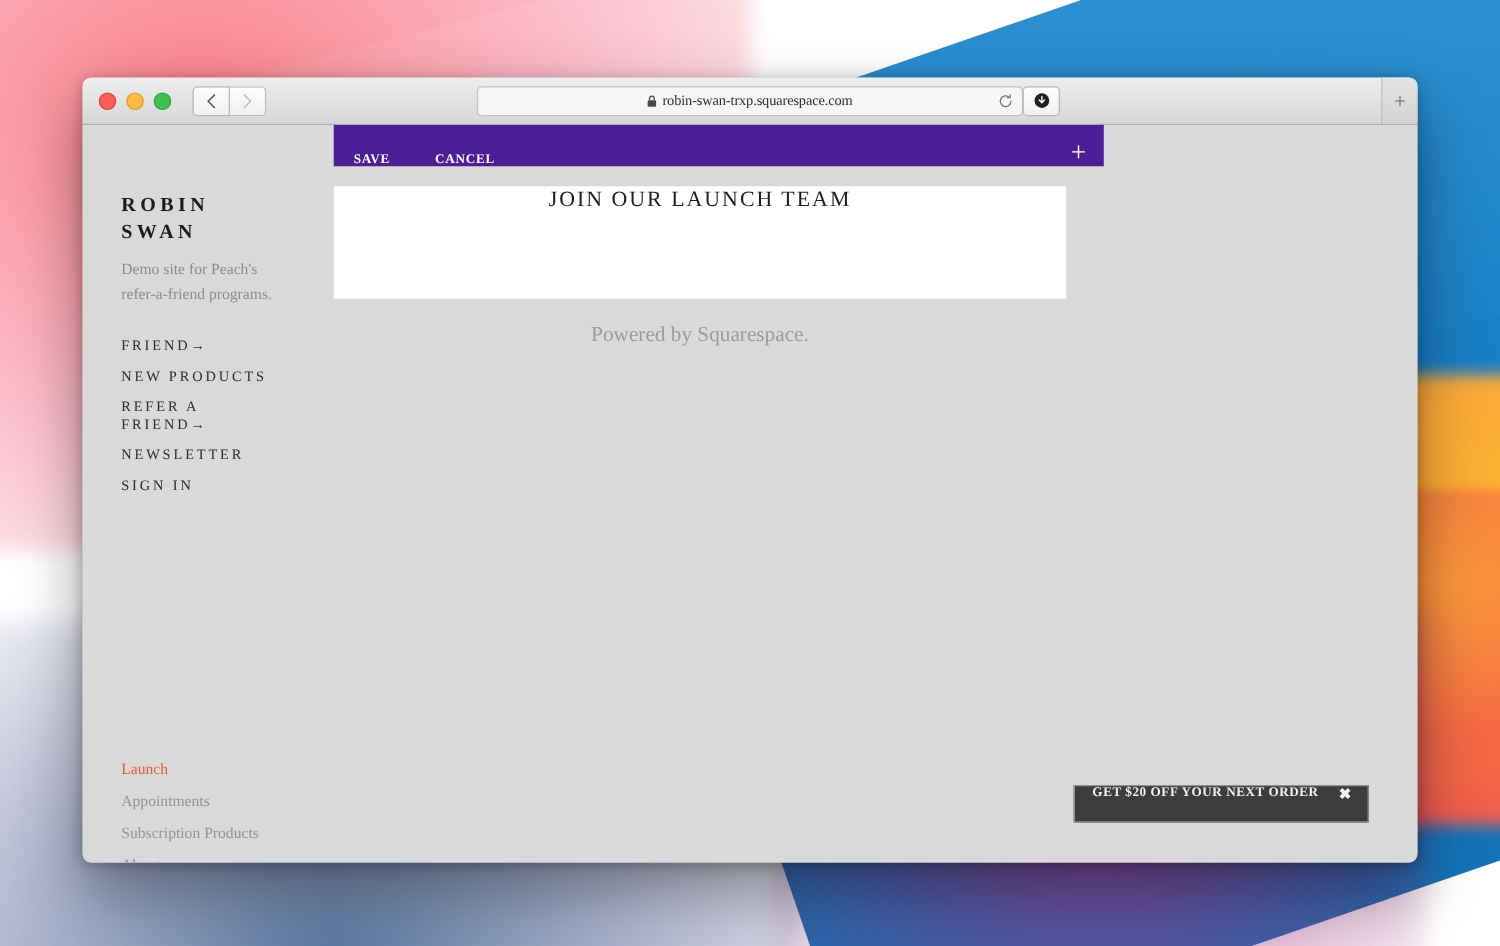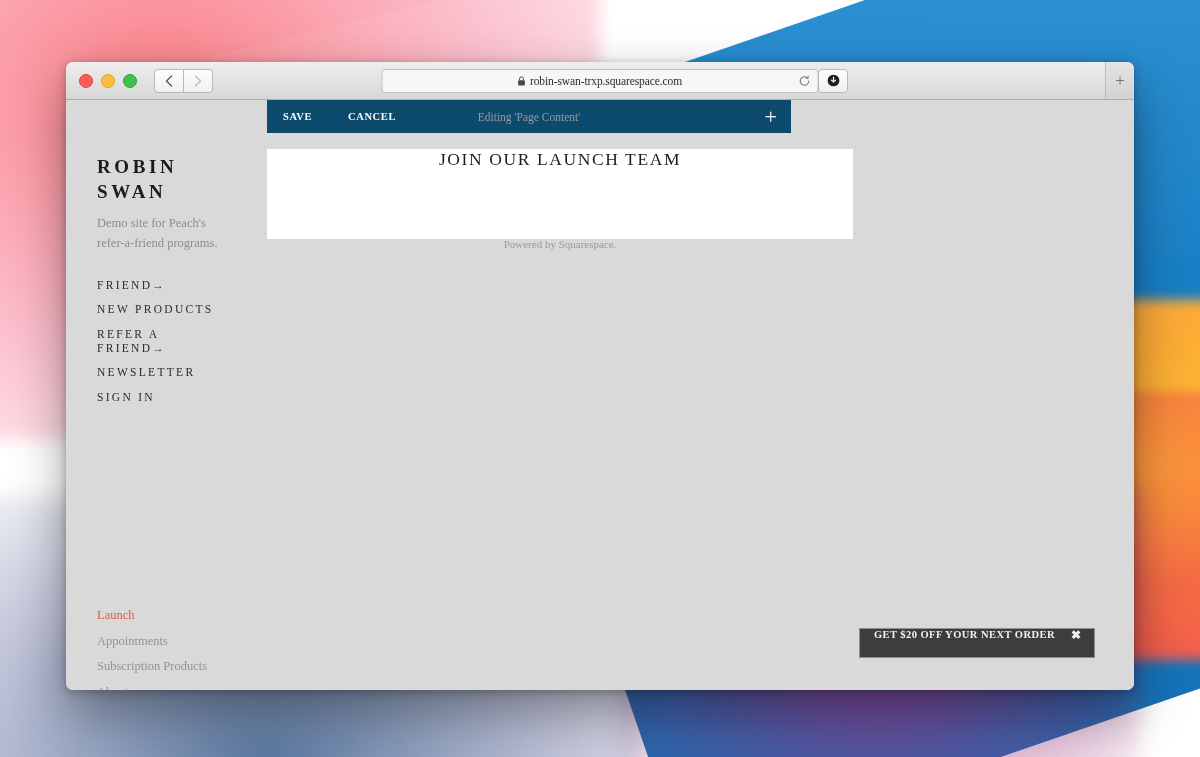--- a/index.html
+++ b/index.html
@@ -193,21 +193,21 @@
 
   
   #site-sidebar {
     width: 201px;
     padding: 0 0 0 31px;
     box-sizing: border-box;
     position: relative;
   }
   #site-title {
     margin-top: 54px;
-    font-size: 19px;
+    font-size: 16px;
     font-weight: 600;
     letter-spacing: 3.6px;
     color: #1b1b1b;
     line-height: 1.32;
   }
   #site-tagline {
     margin-top: 10px;
     font-size: 12.5px;
     color: #8c8c8c;
     line-height: 1.55;
@@ -242,25 +242,25 @@
 
   
   #site-main {
     flex: 1;
     position: relative;
   }
 
   #editor-bar {
     position: absolute;
     left: 0; top: 0;
-    width: 524px;
+    width: 616px;
     height: 33px;
-    background: #0c4a6e;
-    display: flex;
-    align-items: center;
+    background: #4c1d95;
+    display: flex;
+    align-items: flex-end;
   }
   .editor-btn {
     font-size: 10.5px;
     font-weight: bold;
     letter-spacing: 0.6px;
     color: #ffffff;
   }
   #editor-save   { margin-left: 16px; }
   #editor-cancel { margin-left: 36px; }
   #editor-status {
@@ -293,24 +293,24 @@
   #content-heading {
     font-size: 17.5px;
     letter-spacing: 1.6px;
     color: #1d1d1d;
     font-weight: 400;
   }
 
   #powered-by {
     position: absolute;
     left: 0;
-    top: 138px;
+    top: 158px;
     width: 586px;
     text-align: center;
-    font-size: 11px;
+    font-size: 17px;
     color: #9a9a9a;
   }
 
   
   #promo-bar {
     position: absolute;
     right: 39px;
     bottom: 33px;
     height: 28px;
     background: #3d3d3d;
@@ -433,21 +433,20 @@
           <div class="page-item">Blog</div>
 
         </div>
       </div>
 
       <div id="site-main">
 
         <div id="editor-bar">
           <div class="editor-btn" id="editor-save">SAVE</div>
           <div class="editor-btn" id="editor-cancel">CANCEL</div>
-          <div id="editor-status">Editing 'Page Content'</div>
           <div id="editor-add">+</div>
         </div>
 
         <div id="content-card">
           <div id="content-heading">JOIN OUR LAUNCH TEAM</div>
         </div>
 
         <div id="powered-by">Powered by Squarespace.</div>
       </div>
 

